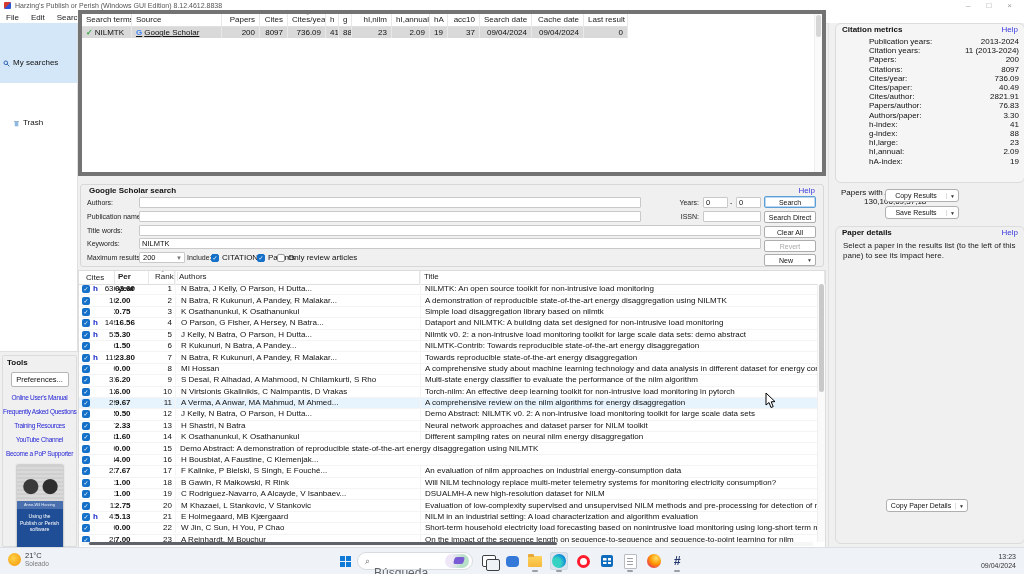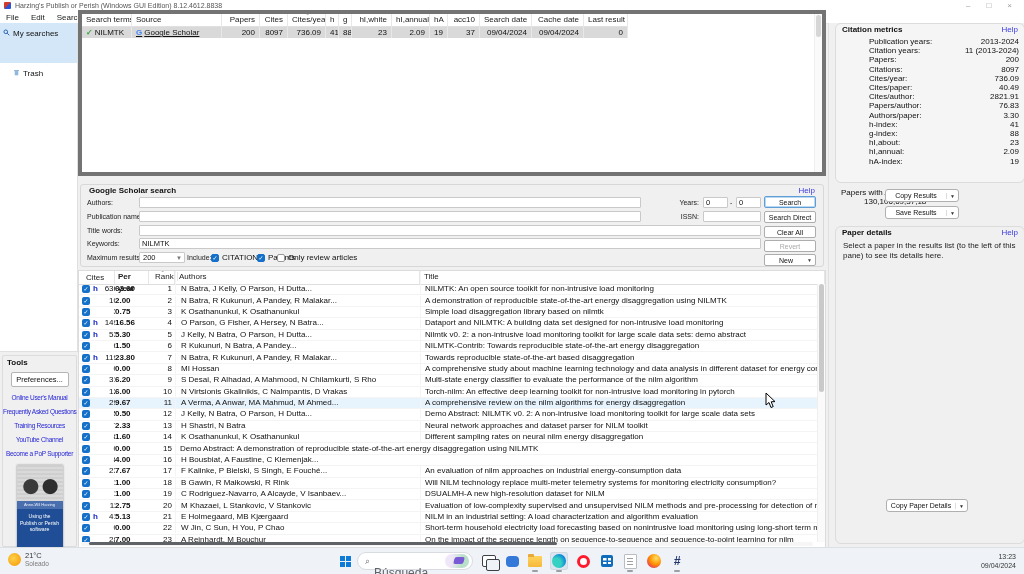--- a/index.html
+++ b/index.html
@@ -12,21 +12,21 @@
     background:linear-gradient(135deg,#d33a2c 48%,#2c55d3 52%);border-radius:1px;}
   .title-text{font-size:7px;color:#555;white-space:nowrap;}
   .win-controls{margin-left:auto;display:flex;gap:16px;color:#9a9a9a;font-size:8px;padding-right:8px;}
   .win-controls span{cursor:default;line-height:10px;}
   .menubar{position:absolute;left:0;top:11px;right:0;height:12px;background:#fff;
     border-bottom:1px solid #e6e6e6;display:flex;align-items:center;}
   .menu-item{padding:0 6px;color:#222;}
   
   .tree{position:absolute;left:0;top:23px;width:77px;height:328px;background:#fff;
     border-right:1px solid #e0e0e0;border-bottom:1px solid #e0e0e0;}
-  .tree-item{display:flex;align-items:flex-start;height:28px;padding:6px 3px;gap:3px;white-space:nowrap;}
+  .tree-item{display:flex;align-items:flex-end;height:28px;padding:16px 3px;gap:3px;white-space:nowrap;}
   .tree-item.sel{background:#d4e7f8;}
   .tree-item.child{padding-left:13px;}
   .tico{width:7px;height:7px;flex:0 0 7px;}
   .tools{position:absolute;left:2px;top:355px;width:73px;height:190px;
     border:1px solid #dcdcdc;background:#f0f0f0;border-radius:2px;}
   .tools-title{font-weight:bold;padding:2px 4px 0 4px;}
   .pref-btn{display:block;margin:5px auto 0 auto;width:56px;height:13px;line-height:13px;
     background:#fff;border:1px solid #b5b5b5;border-radius:2px;text-align:center;font-size:7.5px;}
   .side-link{display:block;text-align:center;color:#2424d6;font-size:6.5px;letter-spacing:-0.3px;
     margin-top:7px;white-space:nowrap;overflow:visible;}
@@ -218,21 +218,21 @@
 
   <div class="searches">
     <div class="srow head">
         <div class="scell" style="width: 50px;">Search terms</div>
         <div class="scell" style="width: 90px;">Source</div>
         <div class="scell r" style="width: 38px;">Papers</div>
         <div class="scell r" style="width: 28px;">Cites</div>
         <div class="scell r" style="width: 38px;">Cites/year<i class="sort">ˆ</i></div>
         <div class="scell r" style="width: 13px;">h</div>
         <div class="scell r" style="width: 13px;">g</div>
-        <div class="scell r" style="width: 40px;">hI,white</div>
+        <div class="scell r" style="width: 40px;">hI,nilm</div>
         <div class="scell r" style="width: 38px;">hI,annual</div>
         <div class="scell r" style="width: 18px;">hA</div>
         <div class="scell r" style="width: 32px;">acc10</div>
         <div class="scell r" style="width: 52px;">Search date</div>
         <div class="scell r" style="width: 52px;">Cache date</div>
         <div class="scell r" style="width: 44px;">Last result</div>
       </div>
     <div class="srow data">
         <div class="scell" style="width: 50px;"><span class="gcheck">✓</span>NILMTK</div>
         <div class="scell" style="width: 90px; text-decoration: underline;"><span class="gicon">G</span>Google Scholar</div>
@@ -390,21 +390,21 @@
 
   <div class="rrow">
     <span class="h-cites">
       <span class="cb">✓</span>
       <span class="ch">h</span>
       <span class="cn">119</span>
     </span>
     <span class="cp">23.80</span>
     <span class="cr">7</span>
     <span class="ca">N Batra, R Kukunuri, A Pandey, R Malakar...</span>
-    <span class="ct">Towards reproducible state-of-the-art based disaggregation</span>
+    <span class="ct">Towards reproducible state-of-the-art energy disaggregation</span>
   </div>
 
   <div class="rrow">
     <span class="h-cites">
       <span class="cb">✓</span>
       <span class="ch"></span>
       <span class="cn">0</span>
     </span>
     <span class="cp">0.00</span>
     <span class="cr">8</span>
@@ -642,21 +642,21 @@
           </div>
           <div class="mrow">
             <span>h-index:</span>
             <span>41</span>
           </div>
           <div class="mrow">
             <span>g-index:</span>
             <span>88</span>
           </div>
           <div class="mrow">
-            <span>hI,about:</span>
+            <span>hI,large:</span>
             <span>23</span>
           </div>
           <div class="mrow">
             <span>hI,annual:</span>
             <span>2.09</span>
           </div>
           <div class="mrow">
             <span>hA-index:</span>
             <span>19</span>
           </div>
@@ -670,21 +670,21 @@
       <span class="car">▼</span>
     </div>
     <div class="split-btn" style="left:56px;top:183px;">
       <span class="lbl">Save Results</span>
       <span class="car">▼</span>
     </div>
 
     <div class="rgroup" style="left:6px;top:203px;width:190px;height:318px;background:#f0f0f0;">
       <div class="rg-title">Paper details</div>
       <a class="help rg-help">Help</a>
-      <div class="pd-note">Select a paper in the results list (to the left of this pane) to see its details here.</div>
+      <div class="pd-note">Select a paper in the results list (to the left of this pane) to see its impact here.</div>
       <div class="split-btn" style="left:50px;top:272px;width:82px;">
         <span class="lbl">Copy Paper Details</span>
         <span class="car">▼</span>
       </div>
     </div>
   </div>
 
   <div class="taskbar">
     <div class="weather">
       <span class="sun"></span>

